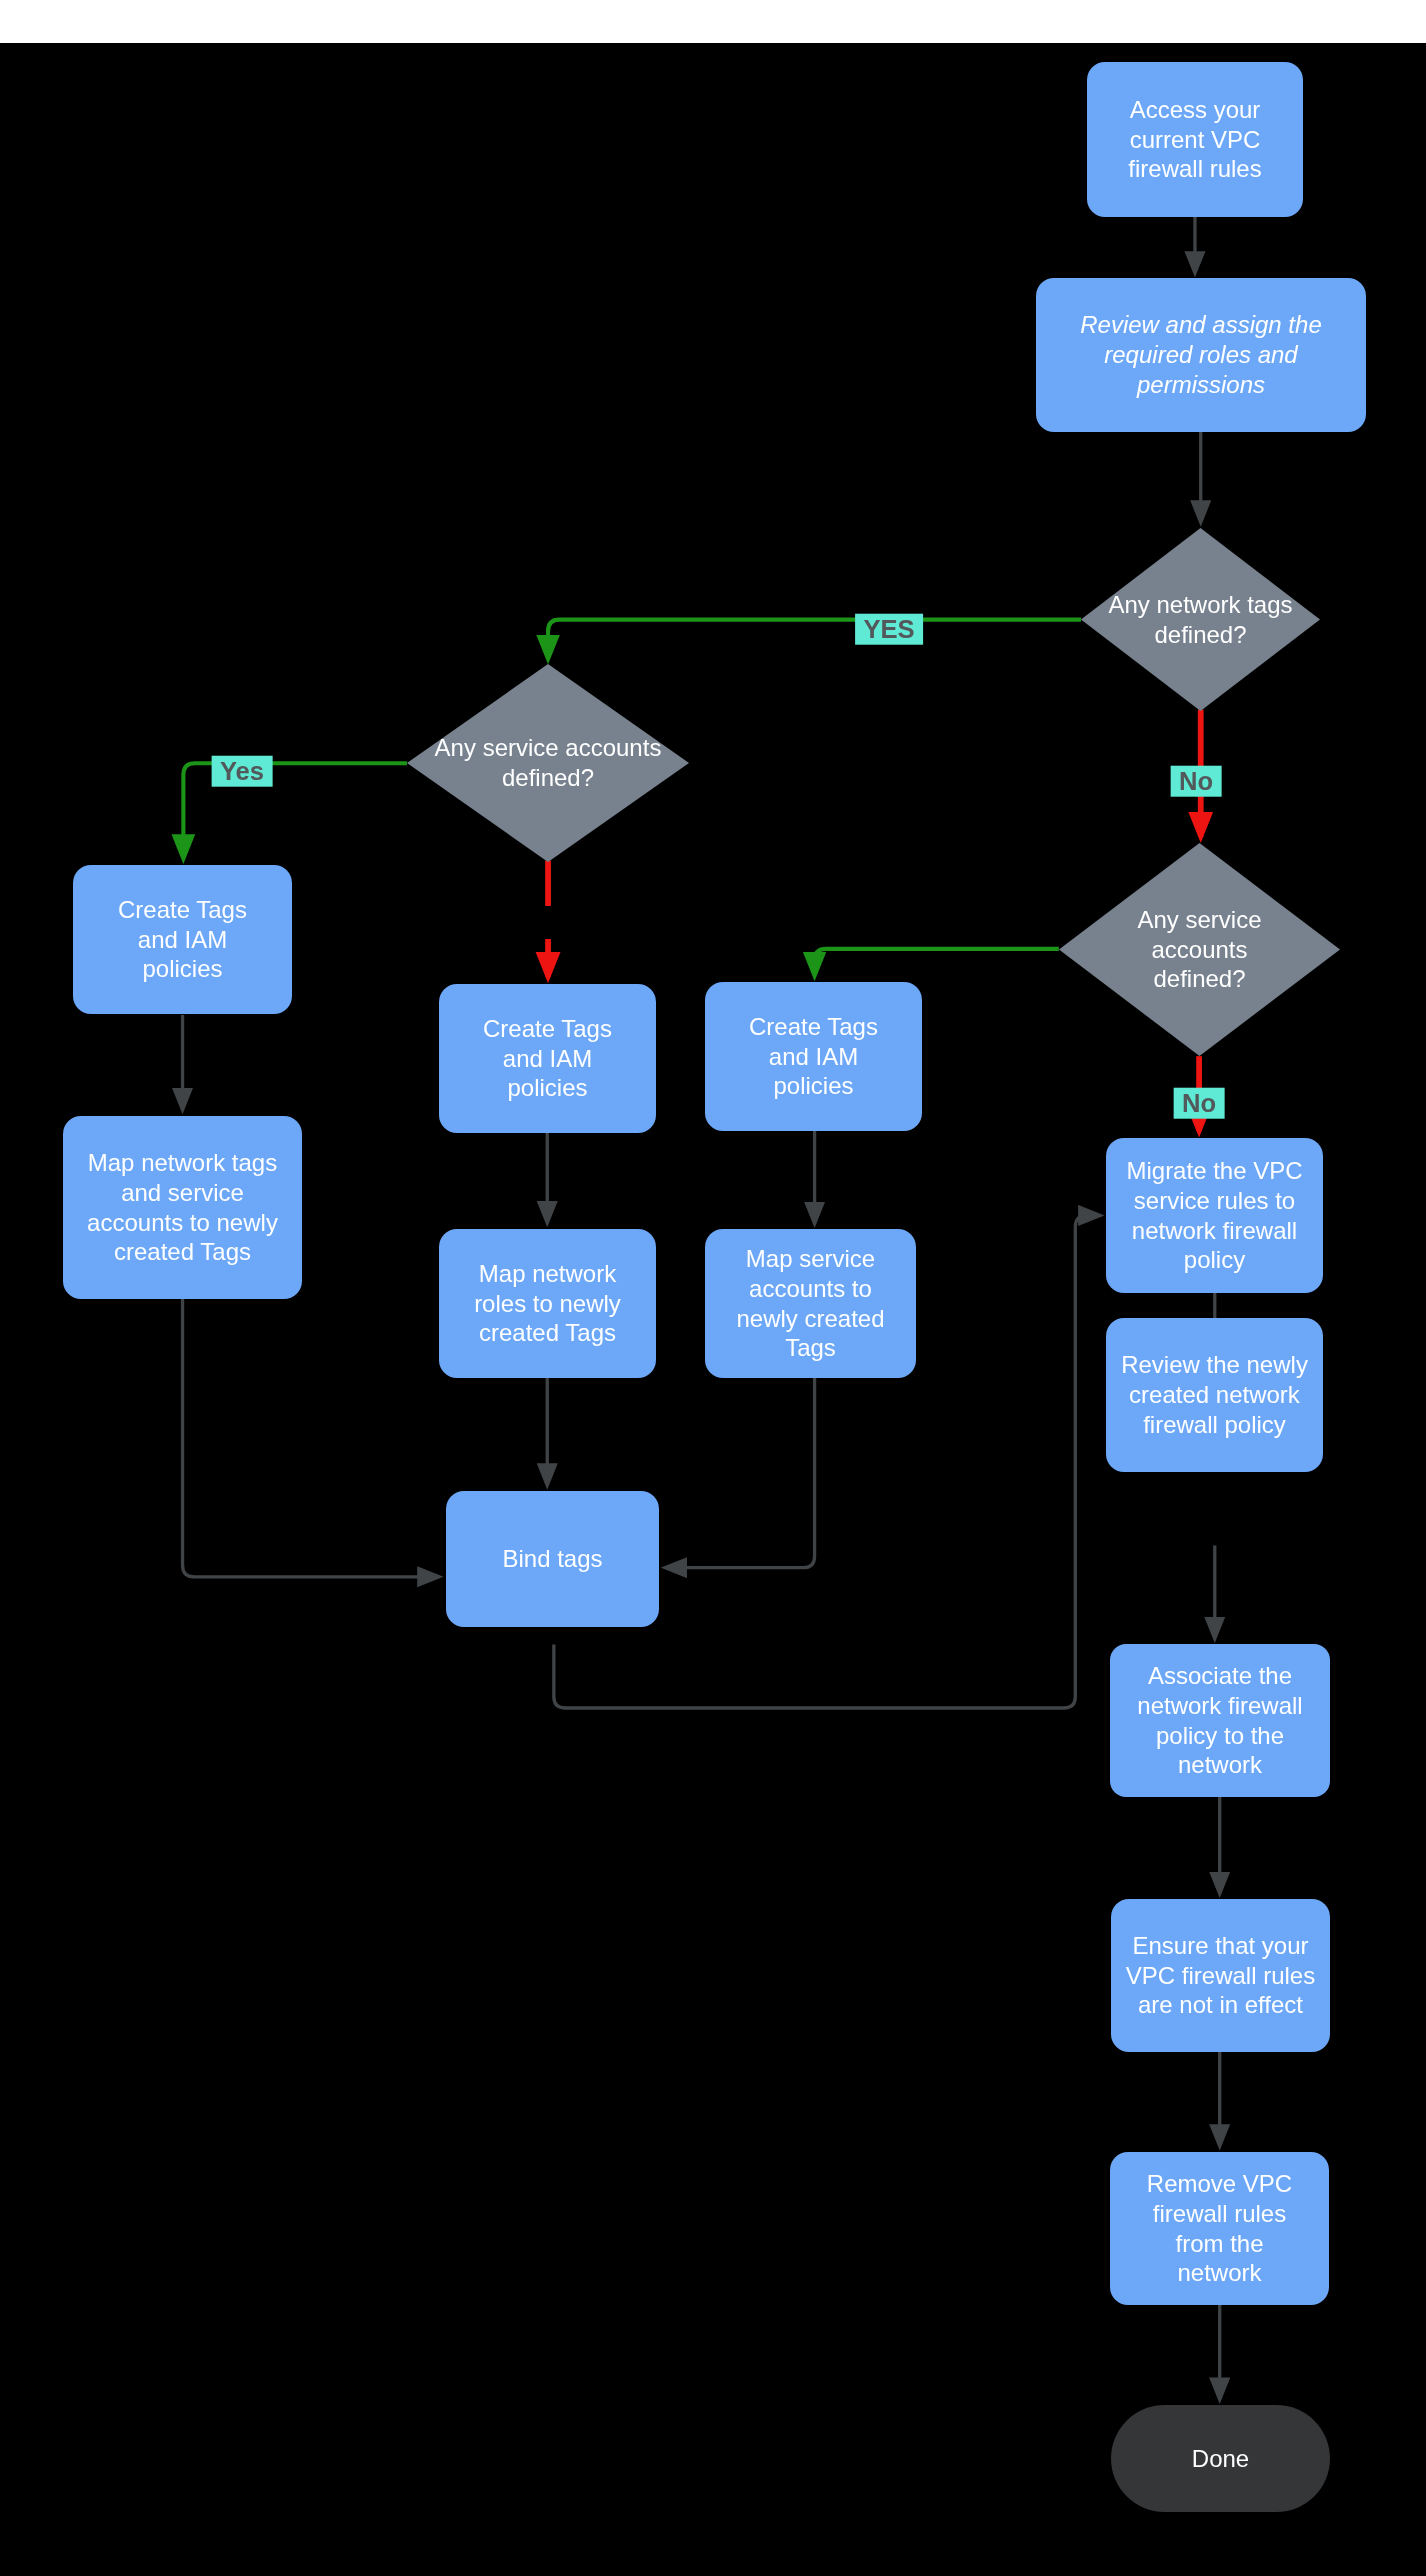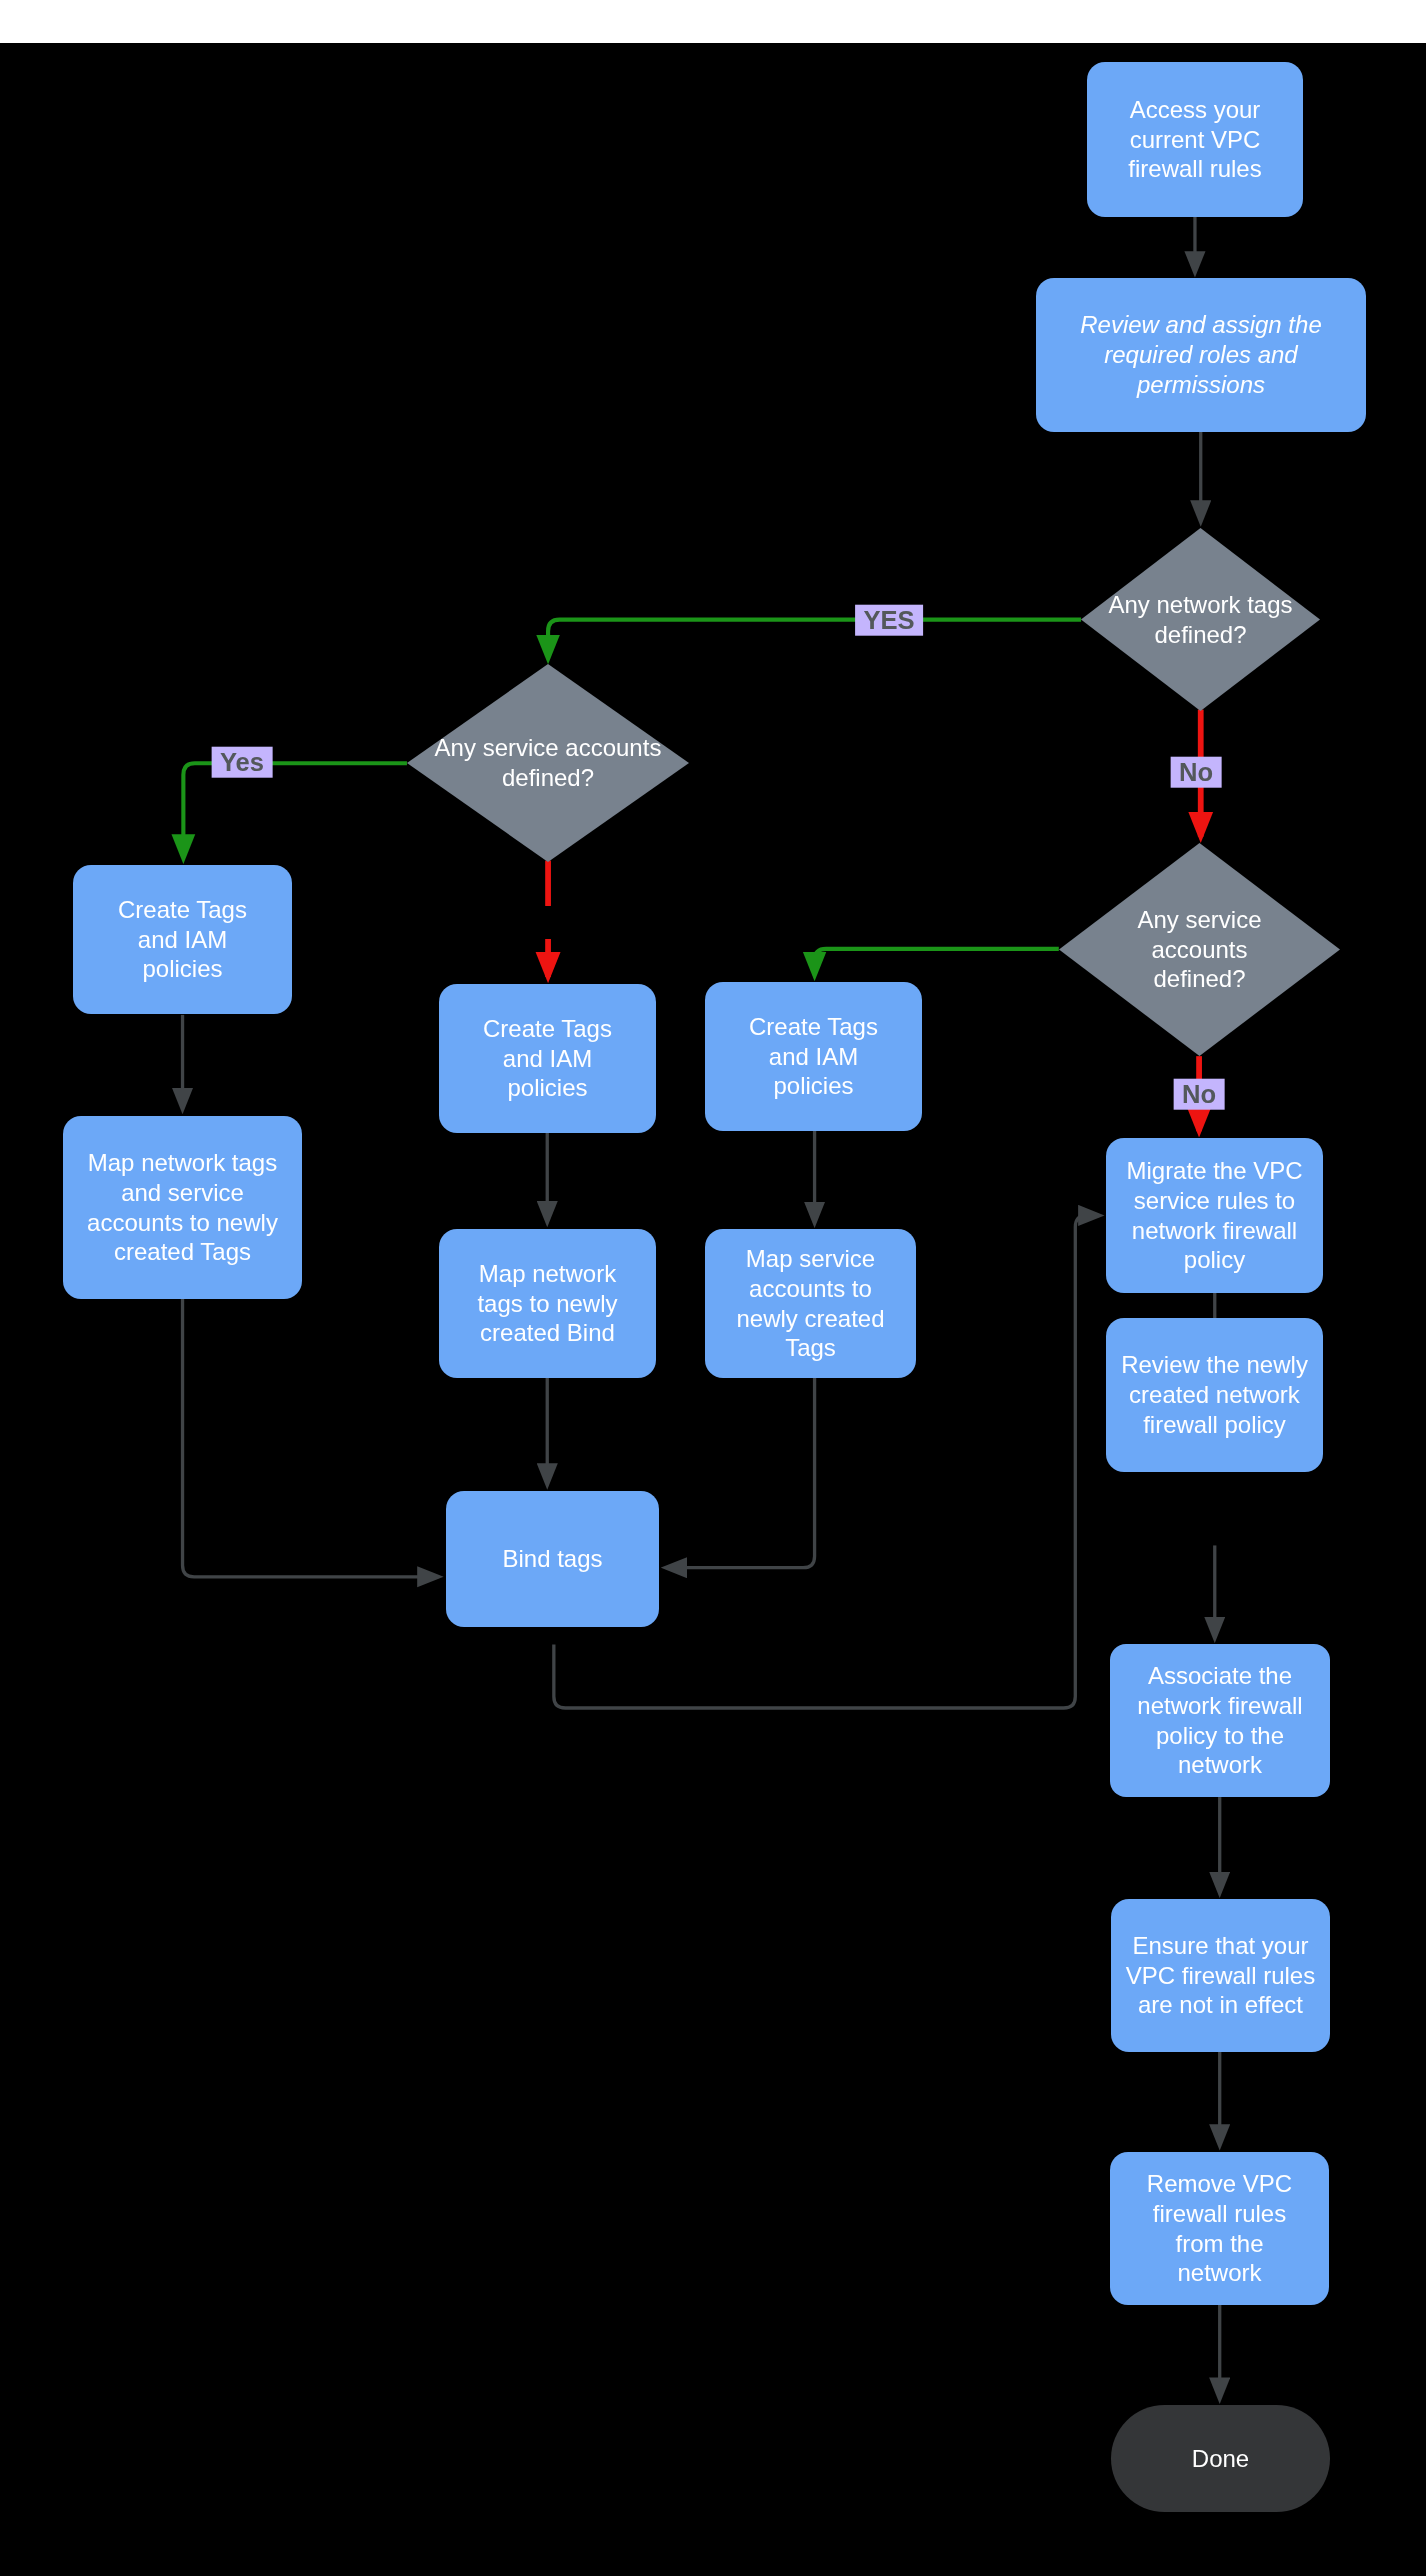--- a/index.html
+++ b/index.html
@@ -23,26 +23,27 @@
   .process{background:#6CA8F7;border-radius:18px;padding:5px 10px;box-sizing:border-box;}
   .diamond{
     background:#78828E;
     clip-path:polygon(50% 0,100% 50%,50% 100%,0 50%);
   }
   .diamond .lbl{width:78%;}
   .terminal{background:#343638;border-radius:54px;}
   .edge-label{
     position:absolute;
     transform:translate(-50%,-50%);
-    background:#c4b5fd;
+    background:#5eead4;
     color:#53585B;
     font-weight:bold;
     font-size:25.6px;
     padding:0.8px 8.3px;
     white-space:nowrap;
+    margin-top:9px;
   }
 </style>
 </head>
 <body>
 
 <div class="canvas">
   <div class="topbar"></div>
 
   <svg class="wires" width="1427" height="2576" viewBox="0 0 1729 3122">
     <defs>
@@ -119,21 +120,21 @@
 
   <div class="node process" style="left:63px;top:1116px;width:239px;height:183px;">
     <span class="lbl">Map network tags and service accounts to newly created Tags</span>
   </div>
 
   <div class="node process" style="left:439px;top:984px;width:217px;height:149px;">
     <span class="lbl" style="width:72%;">Create Tags and IAM policies</span>
   </div>
 
   <div class="node process" style="left:439px;top:1229px;width:217px;height:149px;">
-    <span class="lbl" style="width:88%;">Map network tags to newly created Bind</span>
+    <span class="lbl" style="width:88%;">Map network roles to newly created Tags</span>
   </div>
 
   <div class="node process" style="left:705px;top:982px;width:217px;height:149px;">
     <span class="lbl" style="width:72%;">Create Tags and IAM policies</span>
   </div>
 
   <div class="node process" style="left:705px;top:1229px;width:211px;height:149px;">
     <span class="lbl" style="width:90%;">Map service accounts to newly created Tags</span>
   </div>
 

